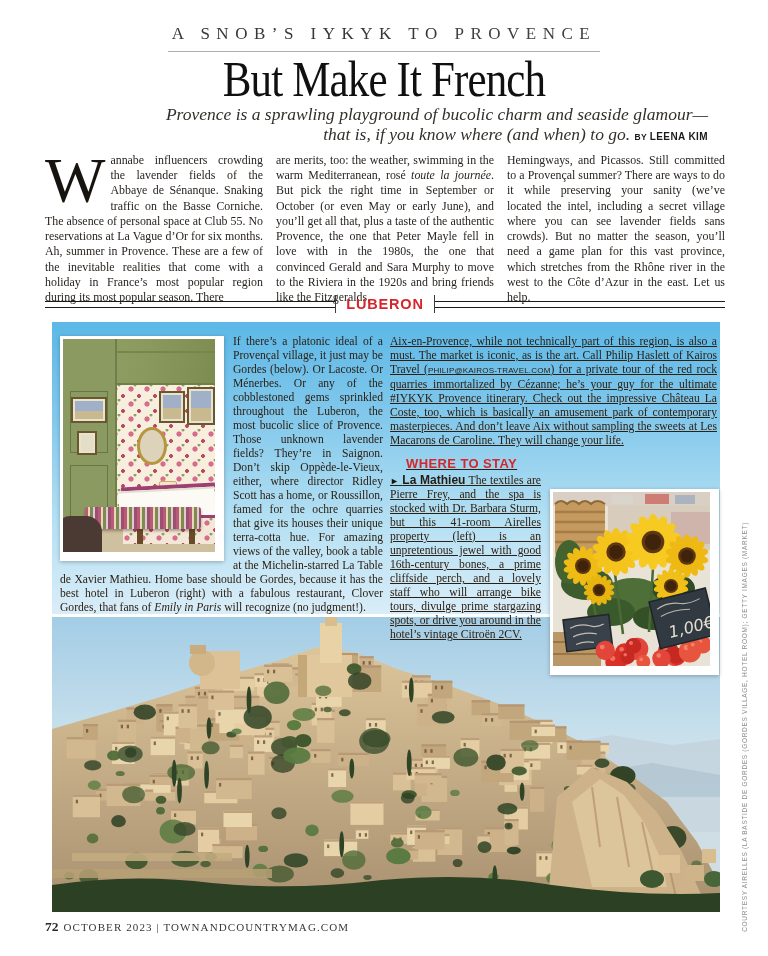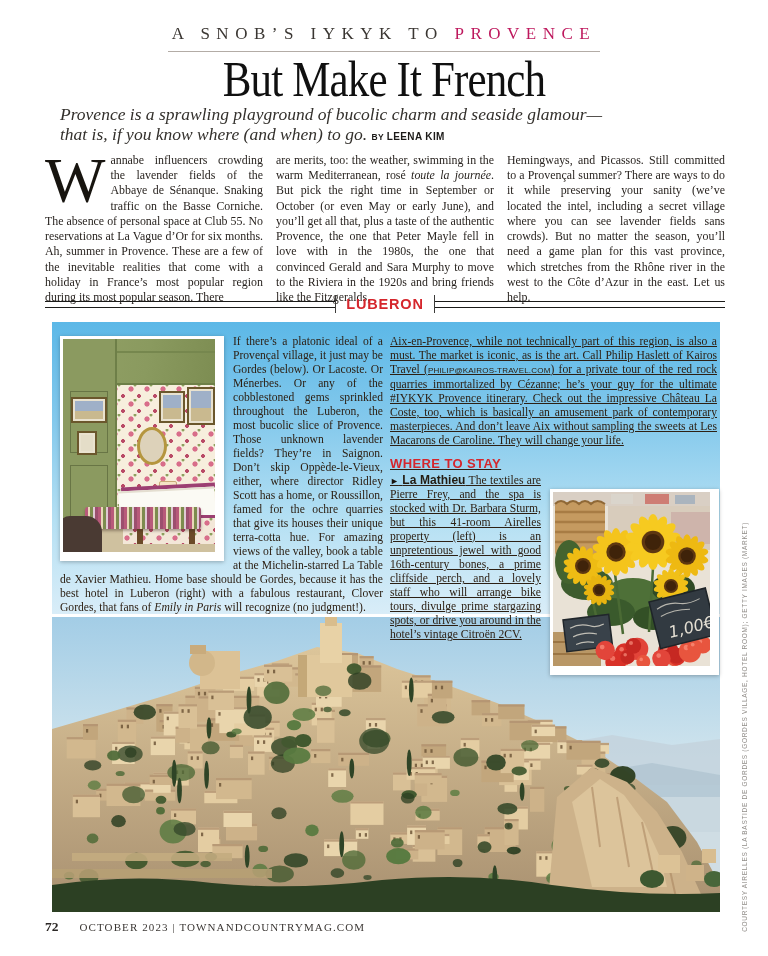--- a/index.html
+++ b/index.html
@@ -3,25 +3,25 @@
 <meta charset="utf-8">
 <style>
   html,body{margin:0;padding:0;background:#ffffff;}
   .page{position:relative;width:768px;height:956px;background:#fff;overflow:hidden;
         font-family:"Liberation Serif",serif;color:#262220;}
 
   
   .kicker{position:absolute;top:24px;left:0;right:0;text-align:center;}
   .kicker-inner{display:inline-block;border-bottom:1px solid #b3aca6;padding:0 4px 7px;
         font-size:17px;letter-spacing:6.5px;color:#3a3632;}
-  .kicker-highlight{color:#be185d;}
+  .kicker-highlight{color:#404040;}
   .title{position:absolute;top:50px;left:0;right:0;text-align:center;
         font-family:"Liberation Serif",serif;font-size:50px;font-weight:500;color:#101010;
         transform:scaleX(.86);transform-origin:center;letter-spacing:-1px;}
-  .deck{position:absolute;top:104px;left:60px;right:60px;text-align:left;
+  .deck{position:absolute;top:104px;left:60px;right:60px;text-align:right;
         font-style:italic;font-size:17.5px;line-height:1.16;color:#33302c;}
   .byline{font-style:normal;font-family:"Liberation Sans",sans-serif;font-weight:bold;
         font-size:10px;letter-spacing:.4px;color:#1c1a18;}
   .byline-prefix{font-size:8.5px;font-weight:bold;}
 
   
   .intro{position:absolute;top:153px;left:45px;right:43px;display:flex;gap:13px;}
   .intro .col{flex:1;text-align:justify;font-size:11.9px;line-height:1.28;color:#292420;}
   .drop-cap{float:left;font-size:64px;line-height:.78;padding:3px 5px 0 0;color:#17140f;}
 
@@ -35,21 +35,21 @@
   
   .luberon-panel{position:absolute;left:52px;top:322px;width:668px;height:292px;z-index:2;
         background:linear-gradient(180deg,#5cb8e7 0%,#84c9ec 34%,#b5e0f3 68%,#d9edf8 100%);
         color:#2d2014;}
   .lub-left{position:absolute;left:8px;top:13px;width:323px;text-align:justify;
         font-size:11.6px;line-height:14px;}
   .lub-right{position:absolute;left:338px;top:13px;width:327px;text-align:justify;
         font-size:11.6px;line-height:14px;text-decoration:underline;}
   .em{font-style:italic;}
   .email-text{font-family:"Liberation Sans",sans-serif;font-size:8px;letter-spacing:.2px;}
-  .where-heading{margin:9px 0 2px;font-family:"Liberation Sans",sans-serif;font-weight:bold;
+  .where-heading{margin:9px 16px 2px;font-family:"Liberation Sans",sans-serif;font-weight:bold;
         font-size:13px;letter-spacing:.4px;color:#d5262c;text-align:left;}
   .stay-arrow{font-size:9px;color:#17130e;}
   .stay-name{font-family:"Liberation Sans",sans-serif;font-weight:bold;font-size:12px;color:#241c12;}
 
   
   .photo-frame{background:#fff;padding:3px;box-shadow:0 1px 4px rgba(0,0,0,.28);}
   .room-photo{float:left;width:158px;height:219px;margin:1px 9px 6px 0;}
   .room-scene{position:relative;width:152px;height:213px;overflow:hidden;}
   .floral{background-color:#f7eedd;background-image:
      radial-gradient(circle at 4px 5px,#d86d8a 2.2px,rgba(0,0,0,0) 3px),
@@ -87,21 +87,21 @@
      border-radius:12px 16px 4px 4px;}
 
   .market-photo{float:right;width:163px;height:180px;margin:16px -2px 4px 9px;position:relative;z-index:5;}
 
   
   .village{position:absolute;left:52px;top:617px;width:668px;height:295px;z-index:1;}
 
   
   .photo-credit{position:absolute;right:20px;bottom:24px;writing-mode:vertical-rl;transform:rotate(180deg);
      font-family:"Liberation Sans",sans-serif;font-size:6.5px;letter-spacing:.7px;color:#918d89;}
-  .footer{position:absolute;left:45px;top:919px;display:flex;align-items:baseline;gap:21px;}
+  .footer{position:absolute;left:45px;top:919px;display:flex;align-items:baseline;gap:5px;}
   .page-number{font-size:13.5px;font-weight:bold;color:#2c2826;}
   .footer-text{font-size:11px;letter-spacing:1.1px;color:#3b3734;}
 </style>
 </head>
 <body>
 
 <div class="page">
 
   <div class="kicker">
     <span class="kicker-inner"><span>A SNOB’S IYKYK TO </span><span class="kicker-highlight">PROVENCE</span></span>

